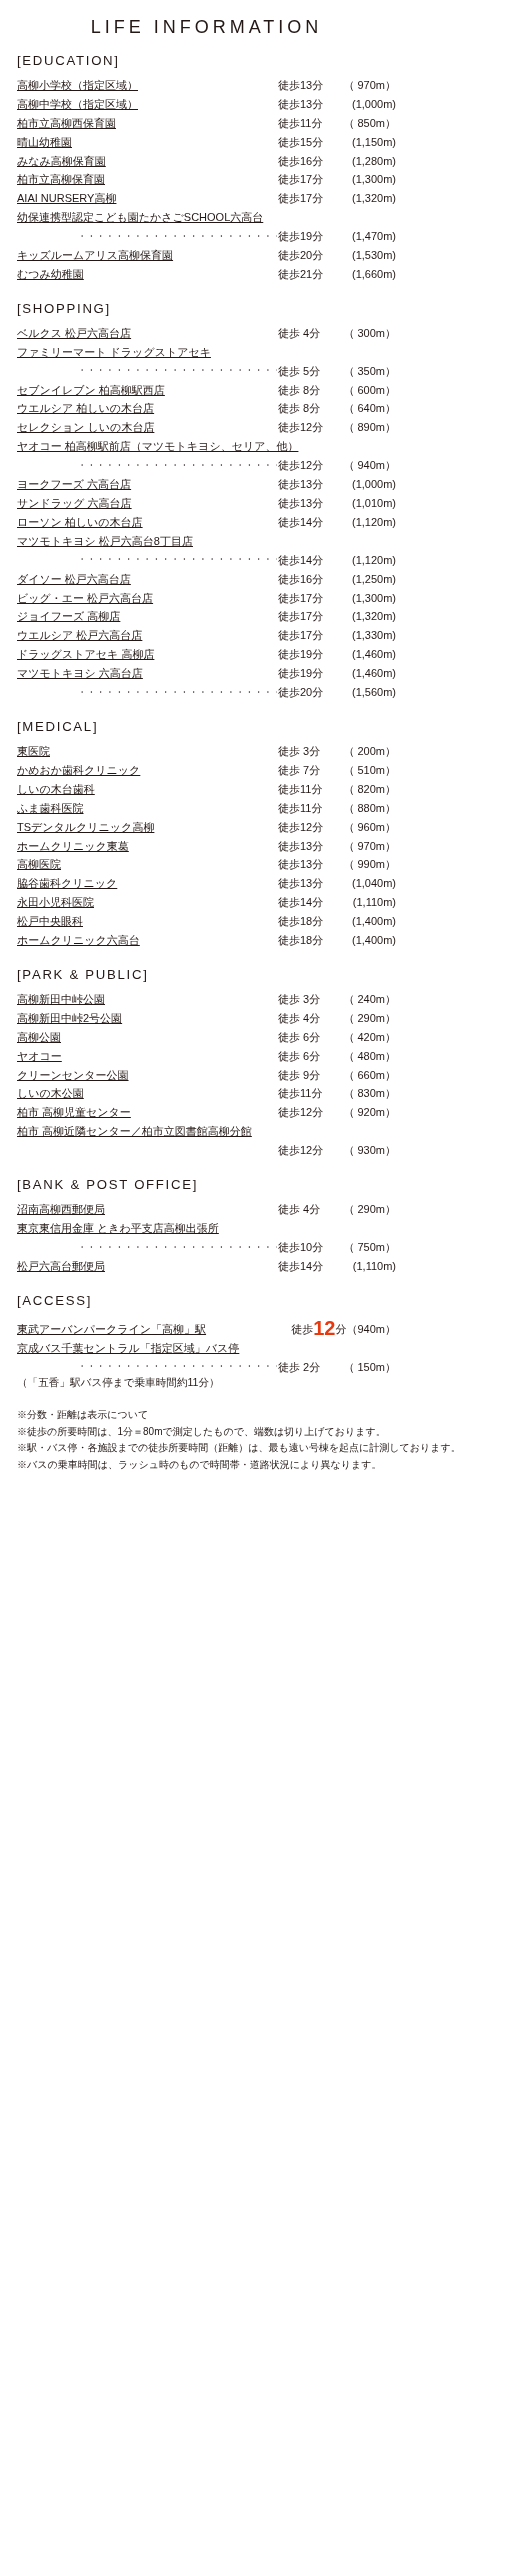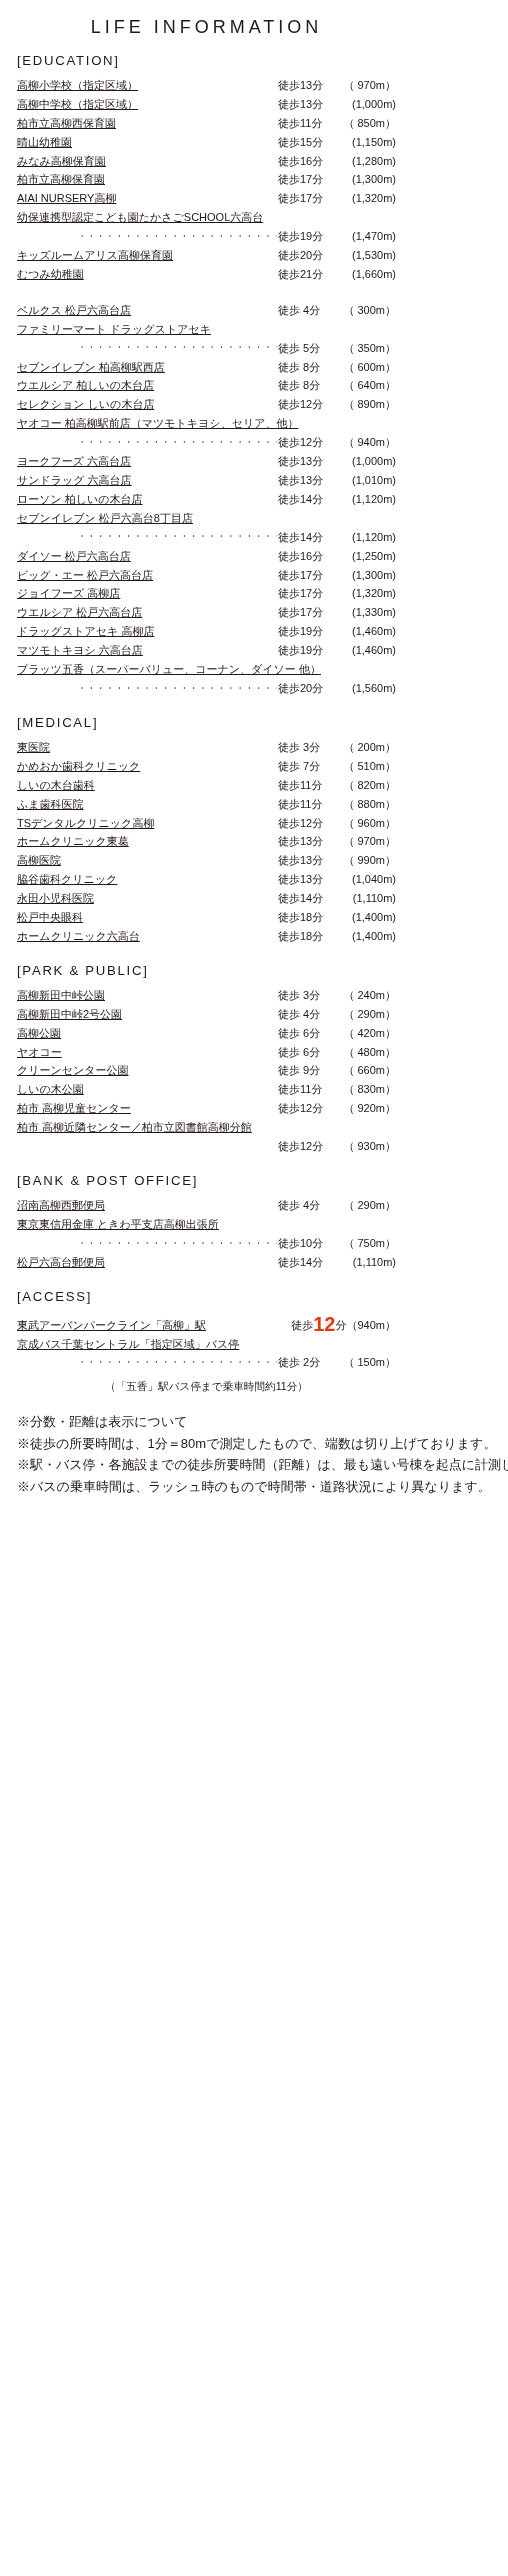--- a/index.html
+++ b/index.html
@@ -80,31 +80,30 @@
   .big-num {
     font-size: 20px;
     color: #e8380d;
     font-weight: bold;
     line-height: 1;
     position: relative;
     top: 2px;
   }
   .notes {
     margin-top: 3px;
-    font-size: 13px;
+    font-size: 10px;
     line-height: 1.65;
     color: #231815;
   }
   .notes div {
     white-space: nowrap;
   }
   .access-note {
     font-size: 10.6px;
-    margin-top: 8px;
-    text-align: center;
+    margin-top: 0;
   }
 </style>
 </head>
 <body>
 
 <div class="page">
 
   <h1 class="page-title">LIFE INFORMATION</h1>
 
   <div class="section">
@@ -169,20 +168,21 @@
       <div class="row">
           <span class="nm">むつみ幼稚園</span>
           <span class="spacer"></span>
           <span class="walk">徒歩21分</span>
           <span class="dist">(1,660m)</span>
         </div>
     </div>
   </div>
 
   <div class="section">
+    <div class="section-head">[SHOPPING]</div>
     <div>
       <div class="row">
           <span class="nm">ベルクス 松戸六高台店</span>
           <span class="spacer"></span>
           <span class="walk">徒歩 4分</span>
           <span class="dist">（ 300m）</span>
         </div>
       <div class="row">
           <span class="nm">ファミリーマート ドラッグストアセキ</span>
         </div>
@@ -229,21 +229,21 @@
           <span class="walk">徒歩13分</span>
           <span class="dist">(1,010m)</span>
         </div>
       <div class="row">
           <span class="nm">ローソン 柏しいの木台店</span>
           <span class="spacer"></span>
           <span class="walk">徒歩14分</span>
           <span class="dist">(1,120m)</span>
         </div>
       <div class="row">
-          <span class="nm">セブンイレブン 松戸六高台8丁目店</span>
+          <span class="nm">マツモトキヨシ 松戸六高台8丁目店</span>
         </div>
       <div class="row wrapline">
           <span class="dots">・・・・・・・・・・・・・・・・・・・・・・・・・・・</span>
           <span class="walk">徒歩14分</span>
           <span class="dist">(1,120m)</span>
         </div>
       <div class="row">
           <span class="nm">ダイソー 松戸六高台店</span>
           <span class="spacer"></span>
           <span class="walk">徒歩16分</span>
@@ -271,23 +271,20 @@
           <span class="nm">ドラッグストアセキ 高柳店</span>
           <span class="spacer"></span>
           <span class="walk">徒歩19分</span>
           <span class="dist">(1,460m)</span>
         </div>
       <div class="row">
           <span class="nm">マツモトキヨシ 六高台店</span>
           <span class="spacer"></span>
           <span class="walk">徒歩19分</span>
           <span class="dist">(1,460m)</span>
-        </div>
-      <div class="row">
-          <span class="nm">プラッツ五香（スーパーバリュー、コーナン、ダイソー 他）</span>
         </div>
       <div class="row wrapline">
           <span class="dots">・・・・・・・・・・・・・・・・・・・・・・・・・・・</span>
           <span class="walk">徒歩20分</span>
           <span class="dist">(1,560m)</span>
         </div>
     </div>
   </div>
 
   <div class="section">

